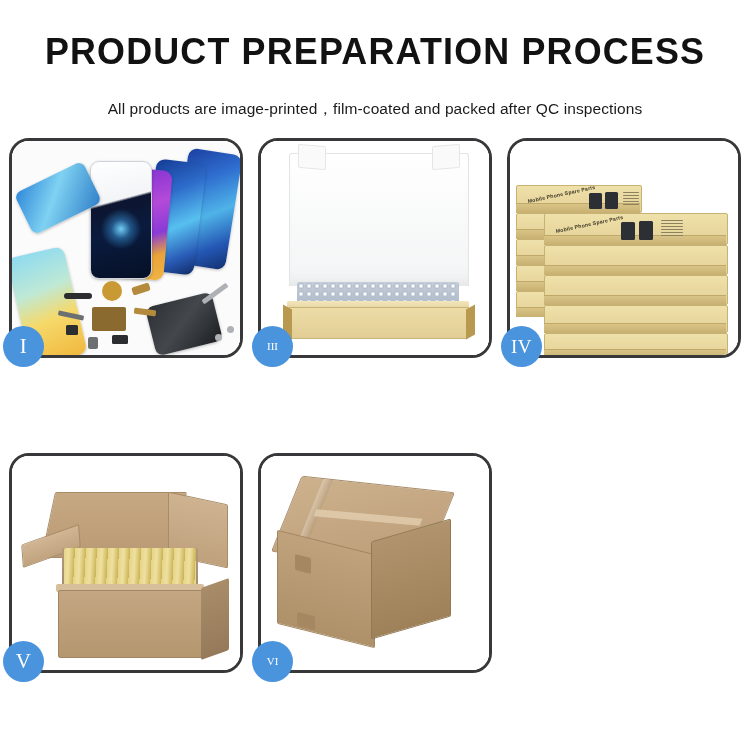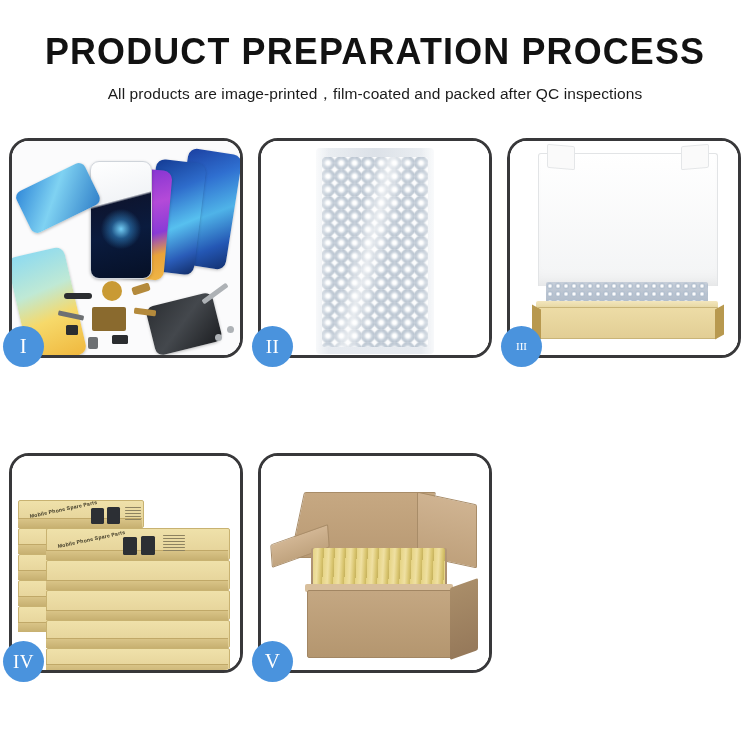--- a/index.html
+++ b/index.html
@@ -31,21 +31,21 @@
     margin: 0;
     transform: scaleX(0.97);
   }
   .page-subtitle {
     font-family: "Liberation Sans", sans-serif;
     font-size: 15.5px;
     font-weight: 400;
     color: #1b1b1b;
     letter-spacing: 0.1px;
     line-height: 22px;
-    margin: 9px 0 0 0;
+    margin: 24px 0 0 0;
   }
 
   
   .grid {
     position: absolute;
     left: 9px;
     top: 138px;
     width: 732px;
     display: grid;
     grid-template-columns: 234px 234px 234px;
@@ -373,31 +373,20 @@
         <div class="prt flex" style="left:122px;top:168px;width:22px;height:6px;transform:rotate(8deg);"></div>
         <div class="prt" style="left:76px;top:196px;width:10px;height:12px;border-radius:2px;"></div>
         <div class="prt silver" style="right:10px;top:150px;width:30px;height:5px;transform:rotate(-36deg);"></div>
         <div class="prt silver" style="right:6px;bottom:22px;width:7px;height:7px;border-radius:50%;"></div>
         <div class="prt silver" style="right:18px;bottom:14px;width:7px;height:7px;border-radius:50%;"></div>
       </div>
     </div>
     <div class="badge">I</div>
   </div>
 
-  <div class="card">
-    <div class="card-inner">
-      <div class="s2">
-        <div class="bw-sheet"></div>
-        <div class="bw-bubbles"></div>
-        <div class="bw-gloss"></div>
-        <div class="bw-edge"></div>
-      </div>
-    </div>
-    <div class="badge narrow">II</div>
-  </div>
 
   <div class="card">
     <div class="card-inner">
       <div class="s3">
         <div class="s3-lid"></div>
         <div class="s3-inner-bubble"></div>
         <div class="s3-rim"></div>
         <div class="s3-front"></div>
       </div>
     </div>
@@ -473,14 +462,27 @@
         <div class="c5-flap-left"></div>
         <div class="c5-interior"></div>
         <div class="c5-contents"></div>
         <div class="c5-lip"></div>
         <div class="c5-body"></div>
       </div>
     </div>
     <div class="badge">V</div>
   </div>
 
+  <div class="card">
+    <div class="card-inner">
+      <div class="s6">
+        <div class="c6-top"></div>
+        <div class="c6-tape-t"></div>
+        <div class="c6-front"></div>
+        <div class="c6-side"></div>
+        <div class="c6-tab-a"></div>
+        <div class="c6-tab-b"></div>
+      </div>
+    </div>
+    <div class="badge tight">VI</div>
+  </div>
 
 </div>
 
 </body></html>

